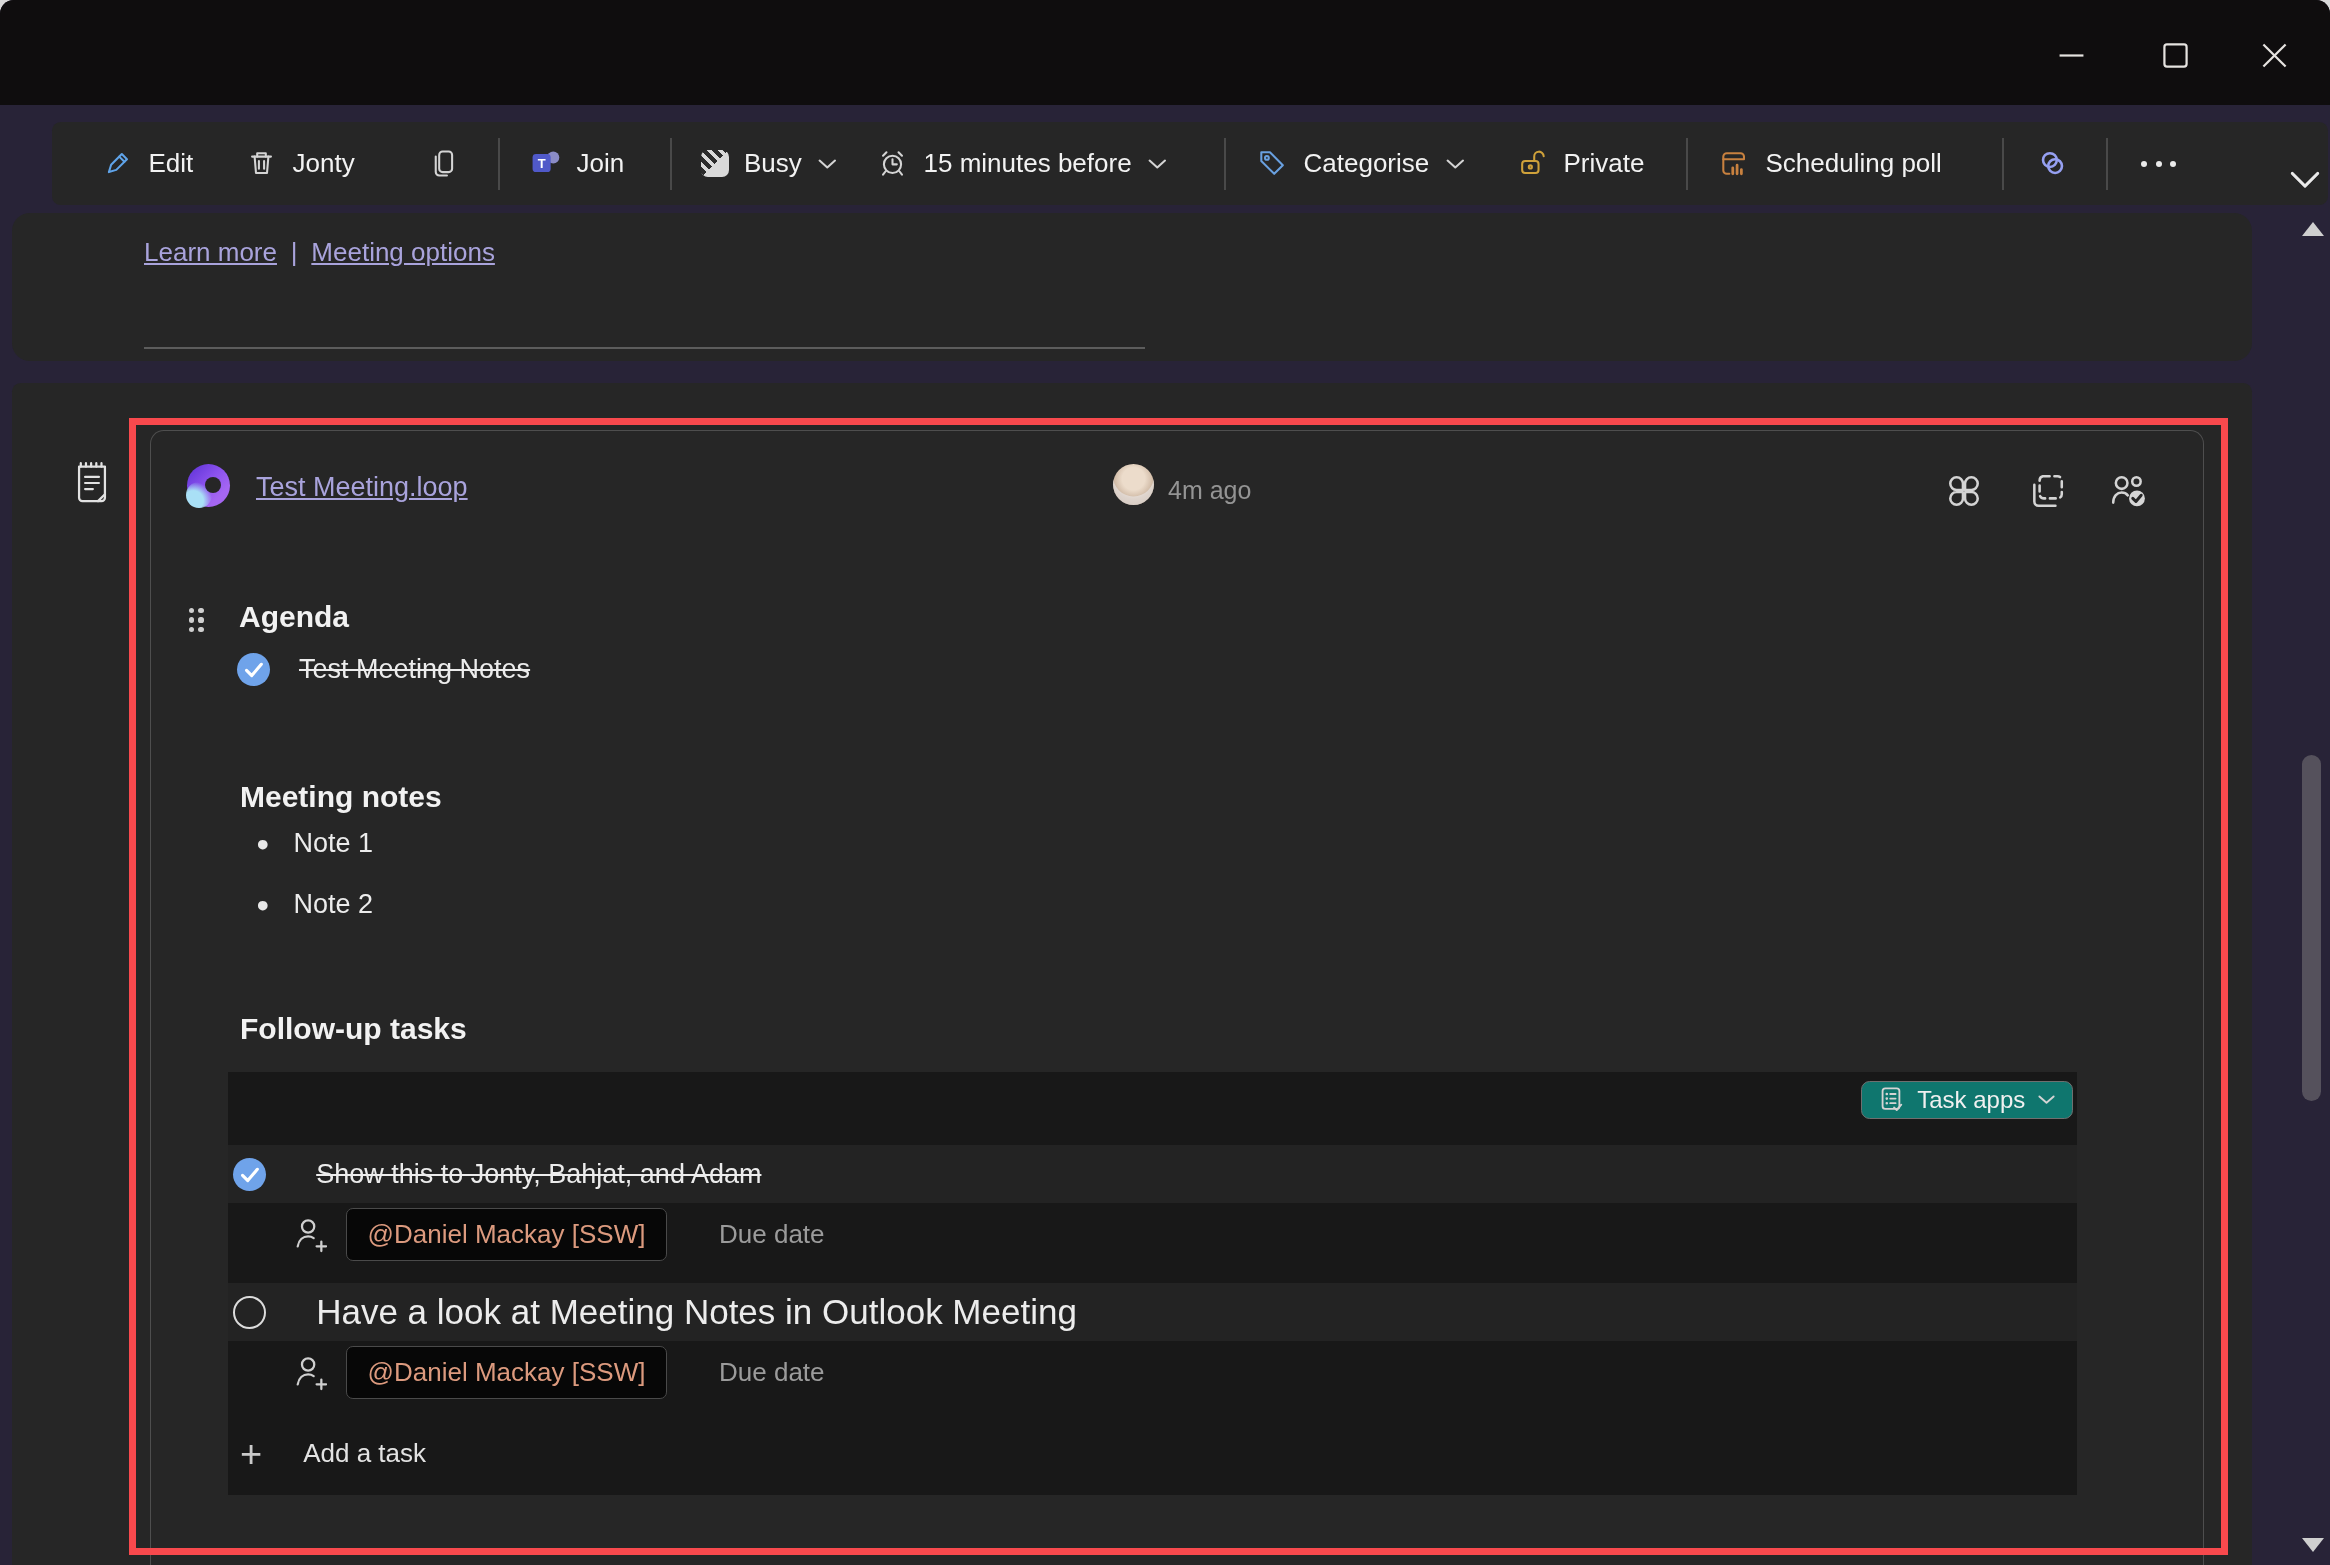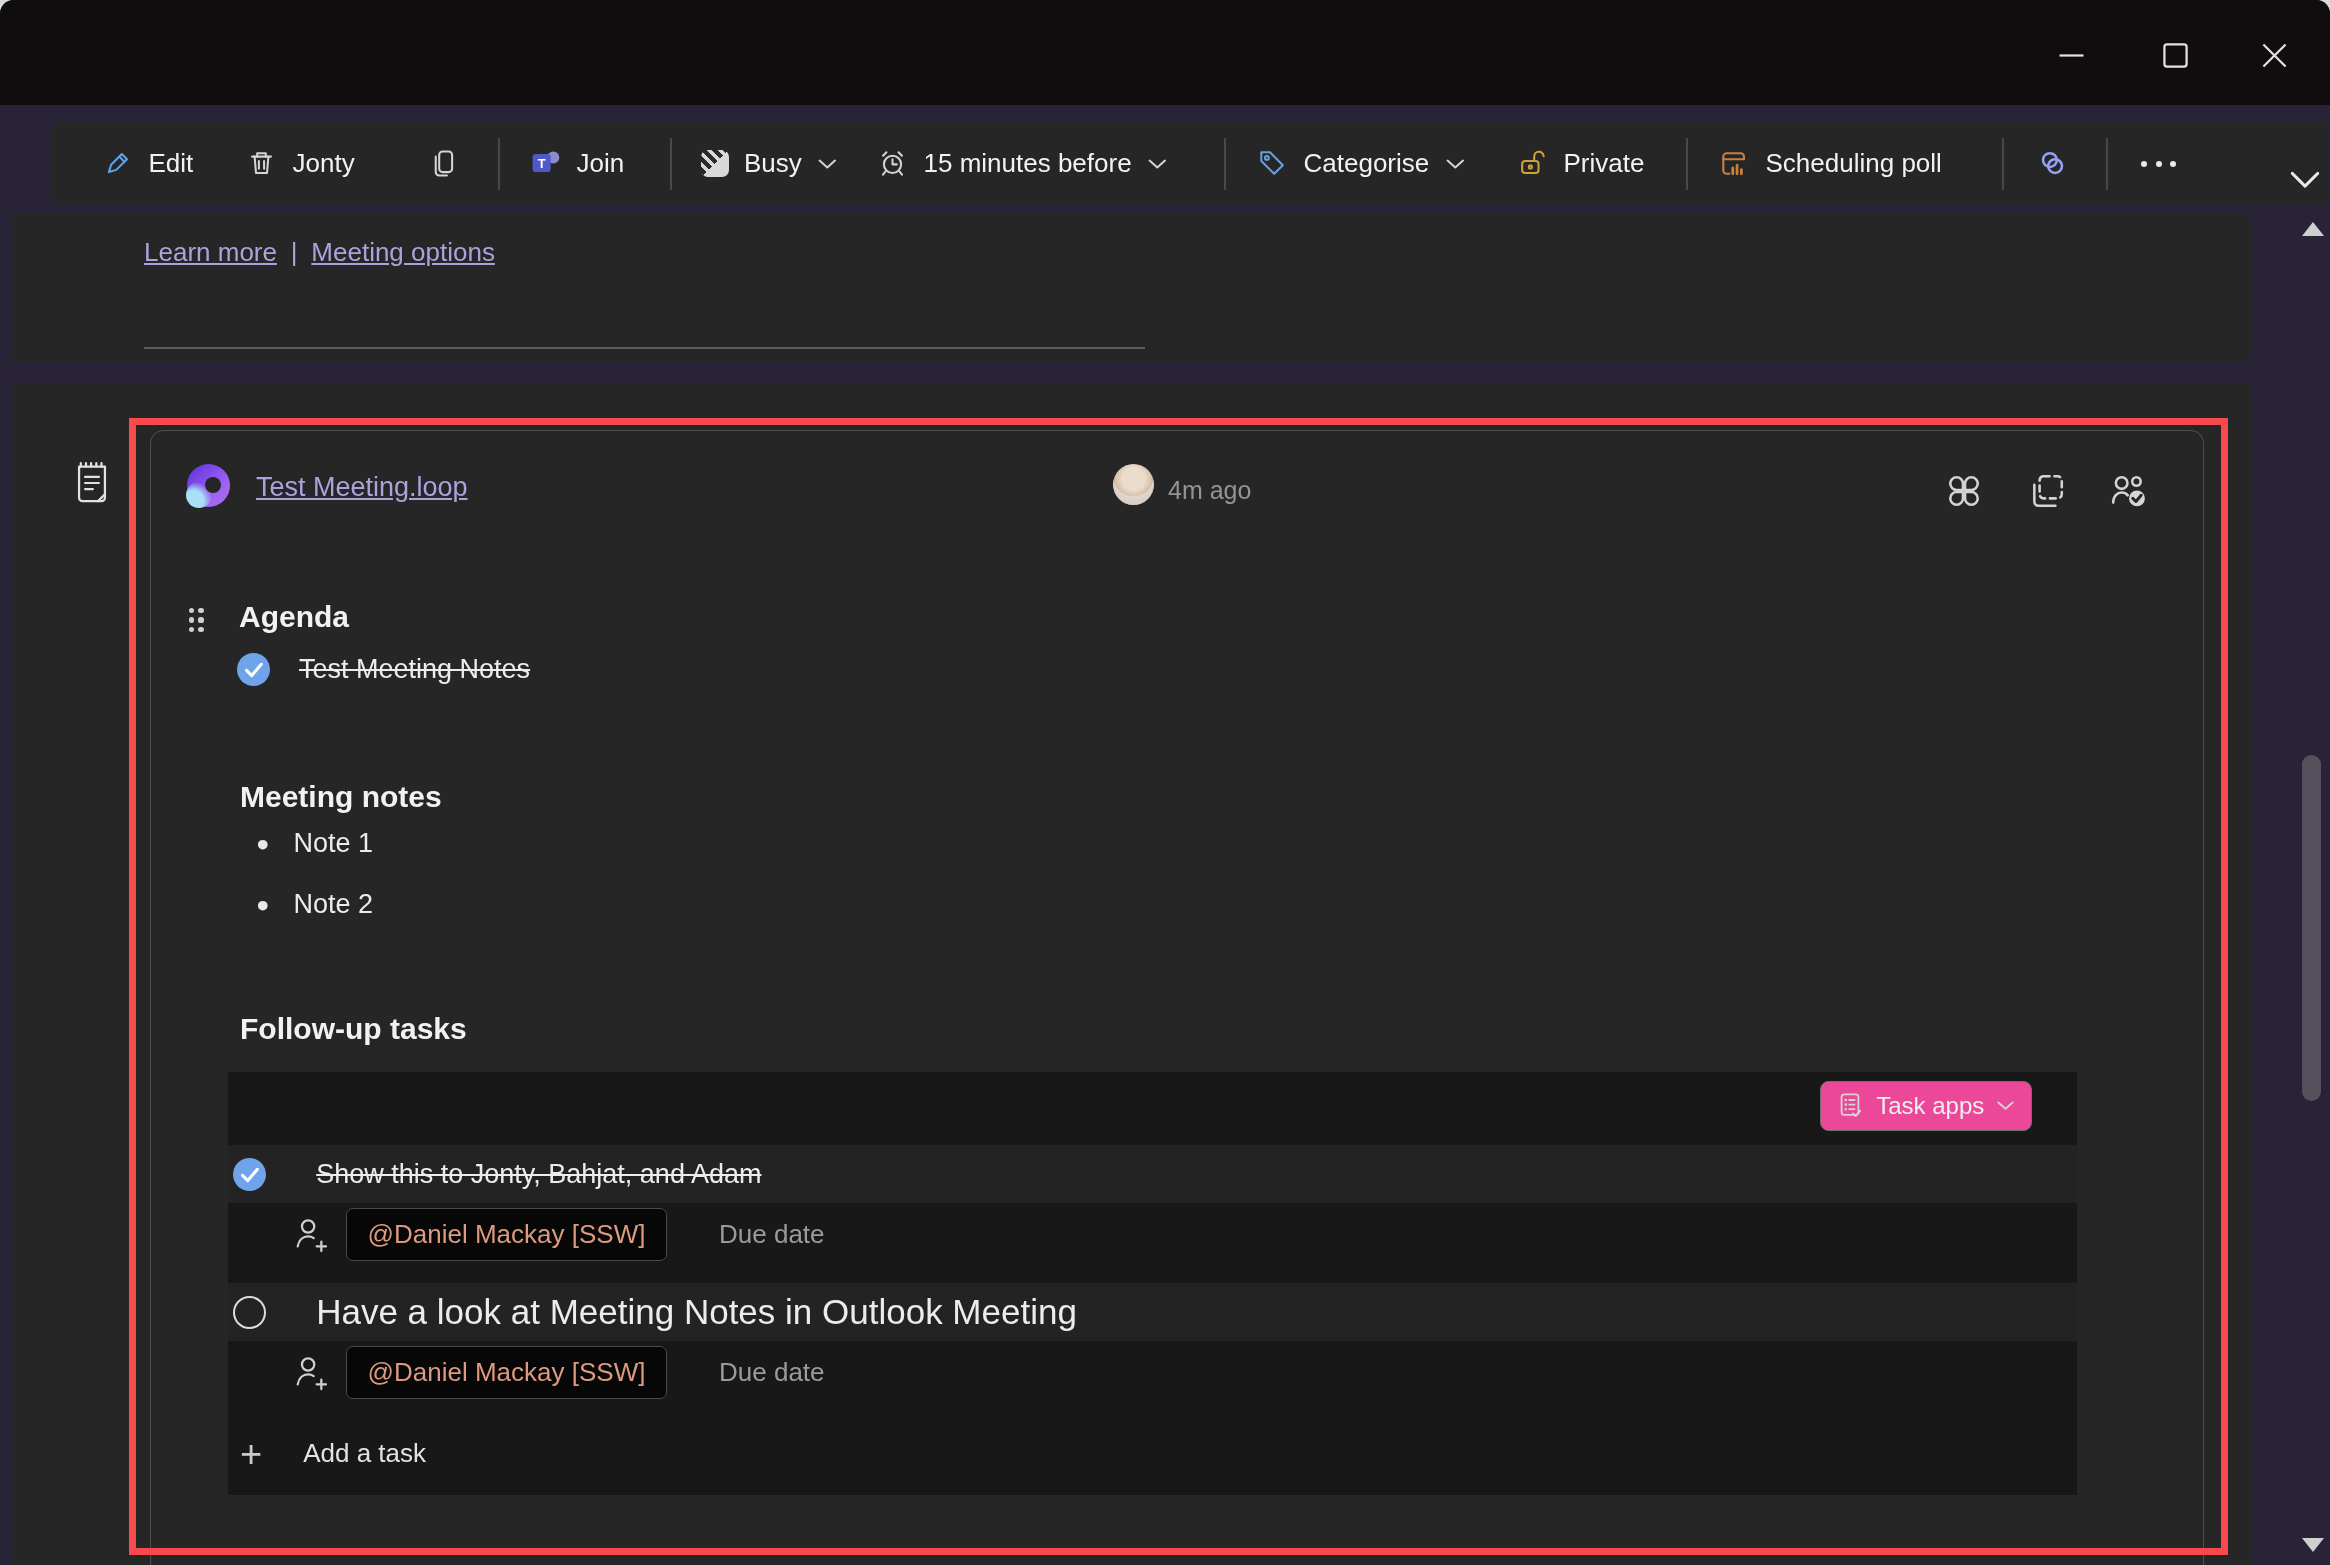--- a/index.html
+++ b/index.html
@@ -21,21 +21,21 @@
   .chev svg { display:block; }
   .icon36 { width:31px; height:31px; display:block; }
   .busy-ic { width:27.5px; height:27.5px; border-radius:6.9px;
       background: linear-gradient(135deg, rgba(0,0,0,0) 0 50%, #d9d9d9 50% 100%),
                   repeating-linear-gradient(45deg,#d9d9d9 0 3.4px,#2b2b2b 3.4px 7.7px); }
   .dots3 { display:flex; gap:8.6px; }
   .dots3 i { width:6px; height:6px; border-radius:50%; background:#eaeaea; }
   .collapse-chevron { position:absolute; left:2288px; top:169px; }
 
   
-  .panel1 { position:absolute; left:12px; top:213px; width:2240px; height:148px; background:#262626; border-radius:7px; }
+  .panel1 { position:absolute; left:12px; top:213px; width:2240px; height:148px; background:#262626; border-radius:18px; }
   .links { position:absolute; left:132px; top:24px; font-size:26px; color:#a9a3dc; }
   .links a { color:#a9a3dc; text-decoration:underline; cursor:pointer; }
   .links .sep { margin:0 13.8px; text-decoration:none; }
   .hr { position:absolute; left:132px; top:134px; width:1001px; height:1.7px; background:#5c5c5c; }
   .panel2 { position:absolute; left:12px; top:383px; width:2240px; height:1183px; background:#262626; border-radius:8.6px 8.6px 0 0; }
 
   
   .redbox { position:absolute; left:129px; top:418px; width:2099px; height:1137px; border:7.7px solid #f8494d; pointer-events:none; z-index:5; }
 
   
@@ -71,22 +71,22 @@
   .chk.on { background:#6fa3ea; display:flex; align-items:center; justify-content:center; }
   .chk.off { border:2.6px solid #dcdcdc; background:transparent; }
   .struck { font-size:27px; color:#ececec; text-decoration:line-through; }
   .plain  { font-size:35px; color:#ececec; }
   .note-li { position:absolute; left:105px; display:flex; gap:24px; align-items:center; color:#ececec; font-size:27px; }
   .note-li .bullet { font-size:22.4px; color:#e8e8e8; }
   .n1 { top:397px; } .n2 { top:458px; }
 
   
   .ttable { position:absolute; left:77px; top:641px; width:1849px; height:423px; background:#181818; }
-  .taskapps { position:absolute; left:1592px; top:8.6px; width:212px; height:50px; border:1.7px solid #6f6f6f; border-radius:8.6px;
-      display:flex; align-items:center; justify-content:center; gap:12px; color:#f0f0f0; font-size:24px; cursor:pointer; background:#ec4899; }
+  .taskapps { position:absolute; left:1633px; top:8.6px; width:212px; height:38px; border:1.7px solid #6f6f6f; border-radius:8.6px;
+      display:flex; align-items:center; justify-content:center; gap:12px; color:#f0f0f0; font-size:24px; cursor:pointer; background:#0f766e; }
   .trow { position:absolute; left:0; width:100%; height:58px; background:#232323; display:flex; align-items:center; }
   .trow1 { top:73px; } .trow2 { top:211px; }
   .trow .chk { margin-left:5.2px; }
   .trow .txt { margin-left:50px; }
   .assign { position:absolute; display:flex; align-items:center; }
   .as1 { top:136px; } .as2 { top:274px; }
   .personadd { margin-left:65px; }
   .mention { margin-left:19px; height:53px; padding:0 20.6px; display:flex; align-items:center;
       background:#070707; border:1.7px solid #4a4a4a; border-radius:6.9px; color:#dc9a7e; font-size:26px; cursor:pointer; }
   .duedate { margin-left:52px; color:#9b9b9b; font-size:26px; cursor:pointer; }

